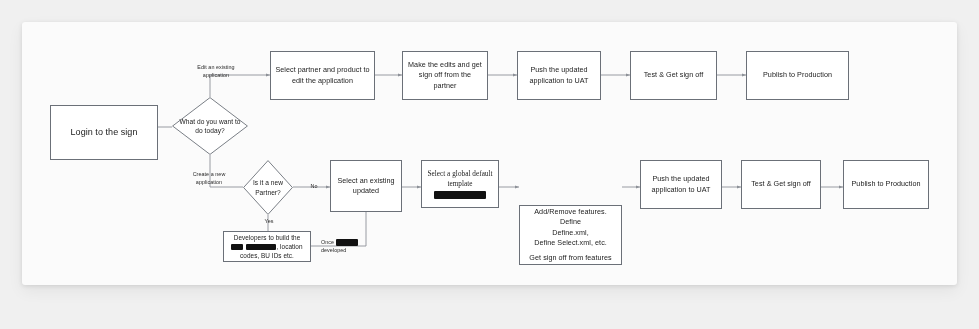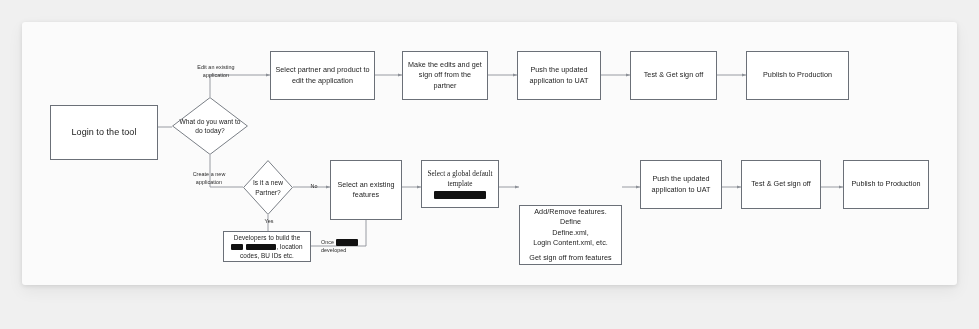--- a/index.html
+++ b/index.html
@@ -141,21 +141,21 @@
       <path d="M421,187 l-4,-1.6 l0,3.2 z"></path>
       <path d="M519,187 l-4,-1.6 l0,3.2 z"></path>
       <path d="M640,187 l-4,-1.6 l0,3.2 z"></path>
       <path d="M741,187 l-4,-1.6 l0,3.2 z"></path>
       <path d="M843,187 l-4,-1.6 l0,3.2 z"></path>
     </g>
   </svg>
 
   <div class="node" style="left:50px; top:105px; width:108px; height:55px; font-size:9px;">
     <div class="inner">
-      <span>Login to the tool</span>
+      <span>Login to the sign</span>
     </div>
   </div>
 
   <div class="diamond-wrap" style="left:172px; top:97px; width:76px; height:58px;">
     <svg width="76" height="58" viewBox="0 0 76 58" xmlns="http://www.w3.org/2000/svg">
       <polygon points="38,0.6 75.4,29 38,57.4 0.6,29" fill="#ffffff" stroke="#6b7078" stroke-width="0.9"></polygon>
     </svg>
     <div class="diamond-label">
       <div>
         <span>What do you want to</span><br>
@@ -220,40 +220,40 @@
   </div>
 
   <div class="edge-label" style="left:305px; top:182px; width:18px;">
     <span>No</span>
   </div>
 
   <div class="edge-label" style="left:258px; top:217px; width:22px;">
     <span>Yes</span>
   </div>
 
-  <div class="node" style="left:330px; top:160px; width:72px; height:60px;text-align:center;">
+  <div class="node" style="left:330px; top:160px; width:72px; height:52px;text-align:center;">
     <div class="inner">
       <span>Select an existing</span><br>
-      <span>features</span>
+      <span>updated</span>
     </div>
   </div>
 
   <div class="node" style="left:421px; top:160px; width:78px; height:48px;font-family:Liberation Serif, serif;">
     <div class="inner">
       <span>Select a global default</span><br>
       <span>template</span>
       <span class="redact-block" style="width:52px; height:8px;"></span>
     </div>
   </div>
 
   <div class="node" style="left:519px; top:157px; width:103px; height:60px;margin-top:48px;">
     <div class="inner">
       <span>Add/Remove features. Define</span><br>
       <span>Define.xml,</span><br>
-      <span>Login Content.xml, etc.</span>
+      <span>Define Select.xml, etc.</span>
       <span class="blank-line"></span>
       <span>Get sign off from features</span>
     </div>
   </div>
 
   <div class="node" style="left:640px; top:160px; width:82px; height:49px;">
     <div class="inner">
       <span>Push the updated</span><br>
       <span>application to UAT</span>
     </div>

